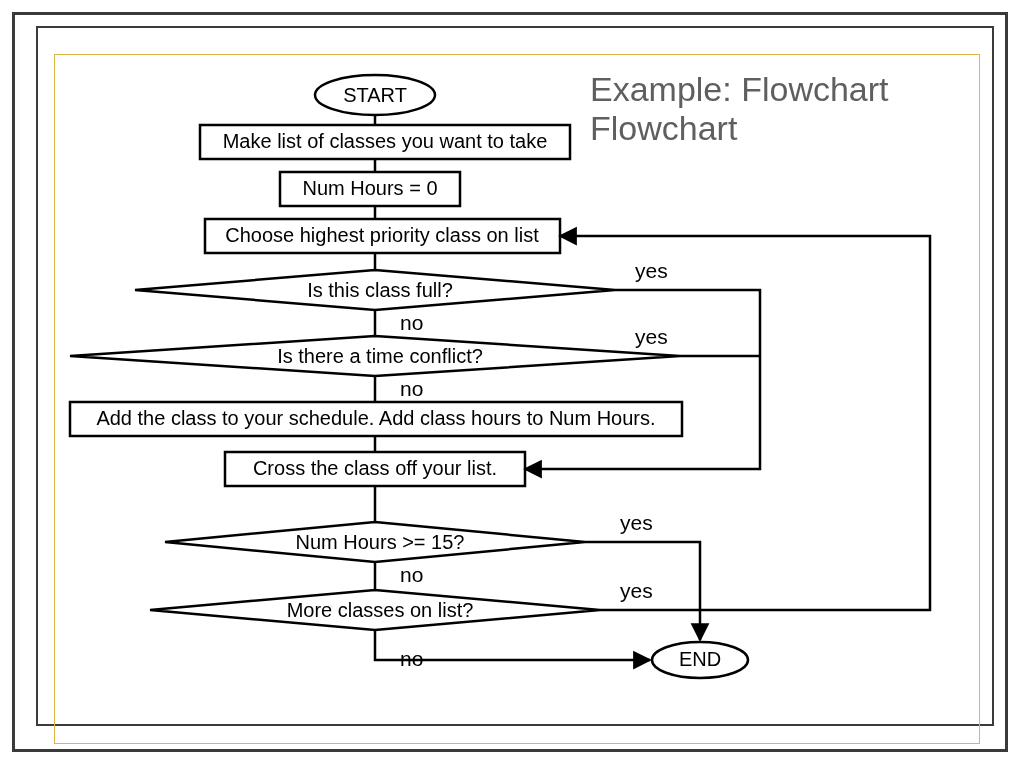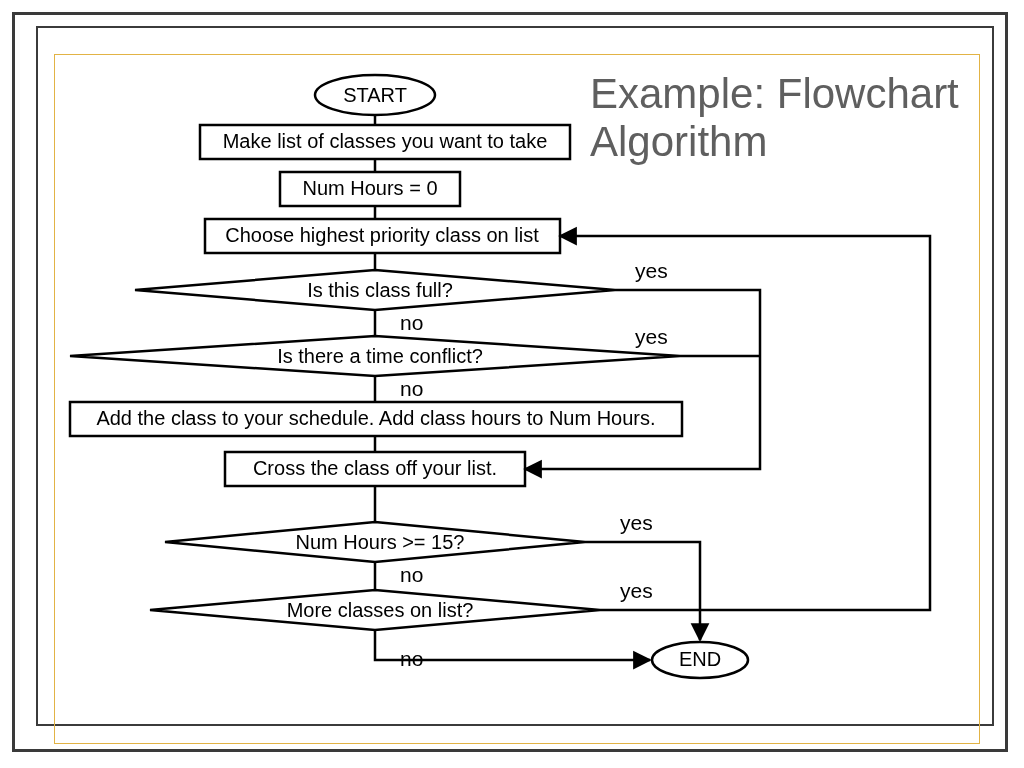--- a/index.html
+++ b/index.html
@@ -35,21 +35,21 @@
     top: 54px;
     width: 926px;
     height: 690px;
     border: 1px solid #e2b345;
     box-sizing: border-box;
   }
   .title {
     position: absolute;
     left: 590px;
     top: 70px;
-    font-size: 42px;
+    font-size: 34px;
     color: #5f5f5f;
     line-height: 1.15;
     font-family: "Segoe UI", Arial, sans-serif;
     font-weight: 400;
   }
   svg.flow {
     position: absolute;
     left: 0;
     top: 0;
     width: 1024px;
@@ -66,21 +66,21 @@
 </style>
 </head>
 <body>
 
 <div class="outer-black"></div>
 <div class="inner-black"></div>
 <div class="inner-gold"></div>
 
 <div class="title">
   <span>Example: Flowchart</span><br>
-  <span>Algorithm</span>
+  <span>Flowchart</span>
 </div>
 
 <svg class="flow" viewBox="0 0 1024 768">
   <defs>
     <marker id="arrow" viewBox="0 0 12 12" refX="10" refY="6" markerWidth="9" markerHeight="9" orient="auto-start-reverse">
       <path d="M 1 1 L 11 6 L 1 11 z" fill="#000"></path>
     </marker>
   </defs>
 
   <g class="term">

